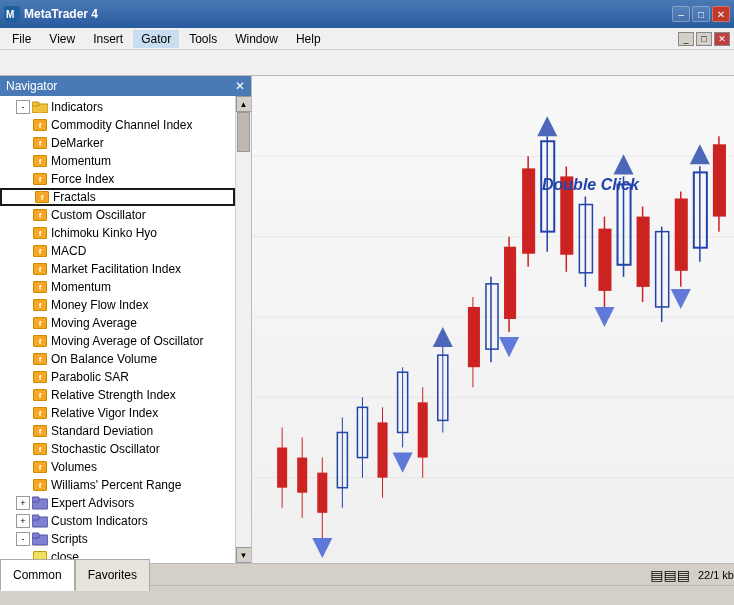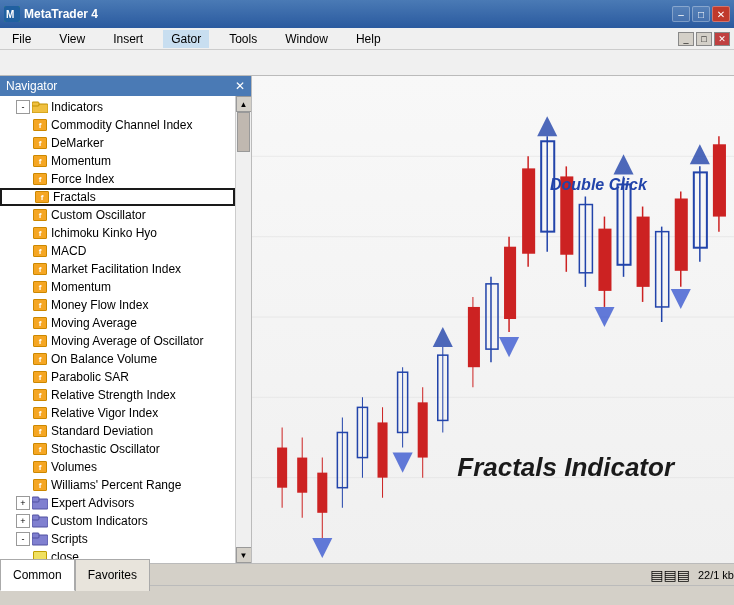--- a/index.html
+++ b/index.html
@@ -23,21 +23,21 @@
     .title-btn.close { background: #c0392b; }
 
     
     .menu-bar {
       height: 22px;
       background: #f0f0f0;
       display: flex;
       align-items: center;
       padding: 0 4px;
       border-bottom: 1px solid #ccc;
-      gap: 12px;
+      gap: 2px;
     }
     .menu-item { padding: 2px 8px; cursor: pointer; font-size: 12px; color: #000; }
     .menu-item.active { background: #c8def0; }
 
     
     .toolbar {
       height: 26px;
       background: #f0f0f0;
       border-bottom: 1px solid #bbb;
       display: flex;
@@ -161,21 +161,21 @@
 
     svg.chart-svg {
       position: absolute;
       inset: 0;
     }
 
     
     .dbl-click-label {
       position: absolute;
       top: 100px;
-      left: 298px;
+      left: 290px;
       font-size: 16px;
       font-weight: bold;
       color: #2244aa;
       font-style: italic;
     }
     .fractals-label {
       position: absolute;
       bottom: 80px;
       right: 60px;
       font-size: 26px;
@@ -616,21 +616,20 @@
 
       <polygon points="70,480 80,460 60,460" fill="#2244cc" opacity="0.7"></polygon>
       <polygon points="150,395 160,375 140,375" fill="#2244cc" opacity="0.7"></polygon>
       <polygon points="256,280 266,260 246,260" fill="#2244cc" opacity="0.7"></polygon>
       <polygon points="351,250 361,230 341,230" fill="#2244cc" opacity="0.7"></polygon>
       <polygon points="427,232 437,212 417,212" fill="#2244cc" opacity="0.7"></polygon>
     </svg>
 
     <div class="dbl-click-label">Double Click</div>
 
-    <div class="fractals-label">Fractals Indicator</div>
   </div>
 
 </div>
 
 <div class="status-tabs">
   <div class="status-tab active">Common</div>
   <div class="status-tab">Favorites</div>
   <div class="status-right">
     <span style="font-size:14px;">▤▤▤</span>
     <span>22/1 kb</span>

